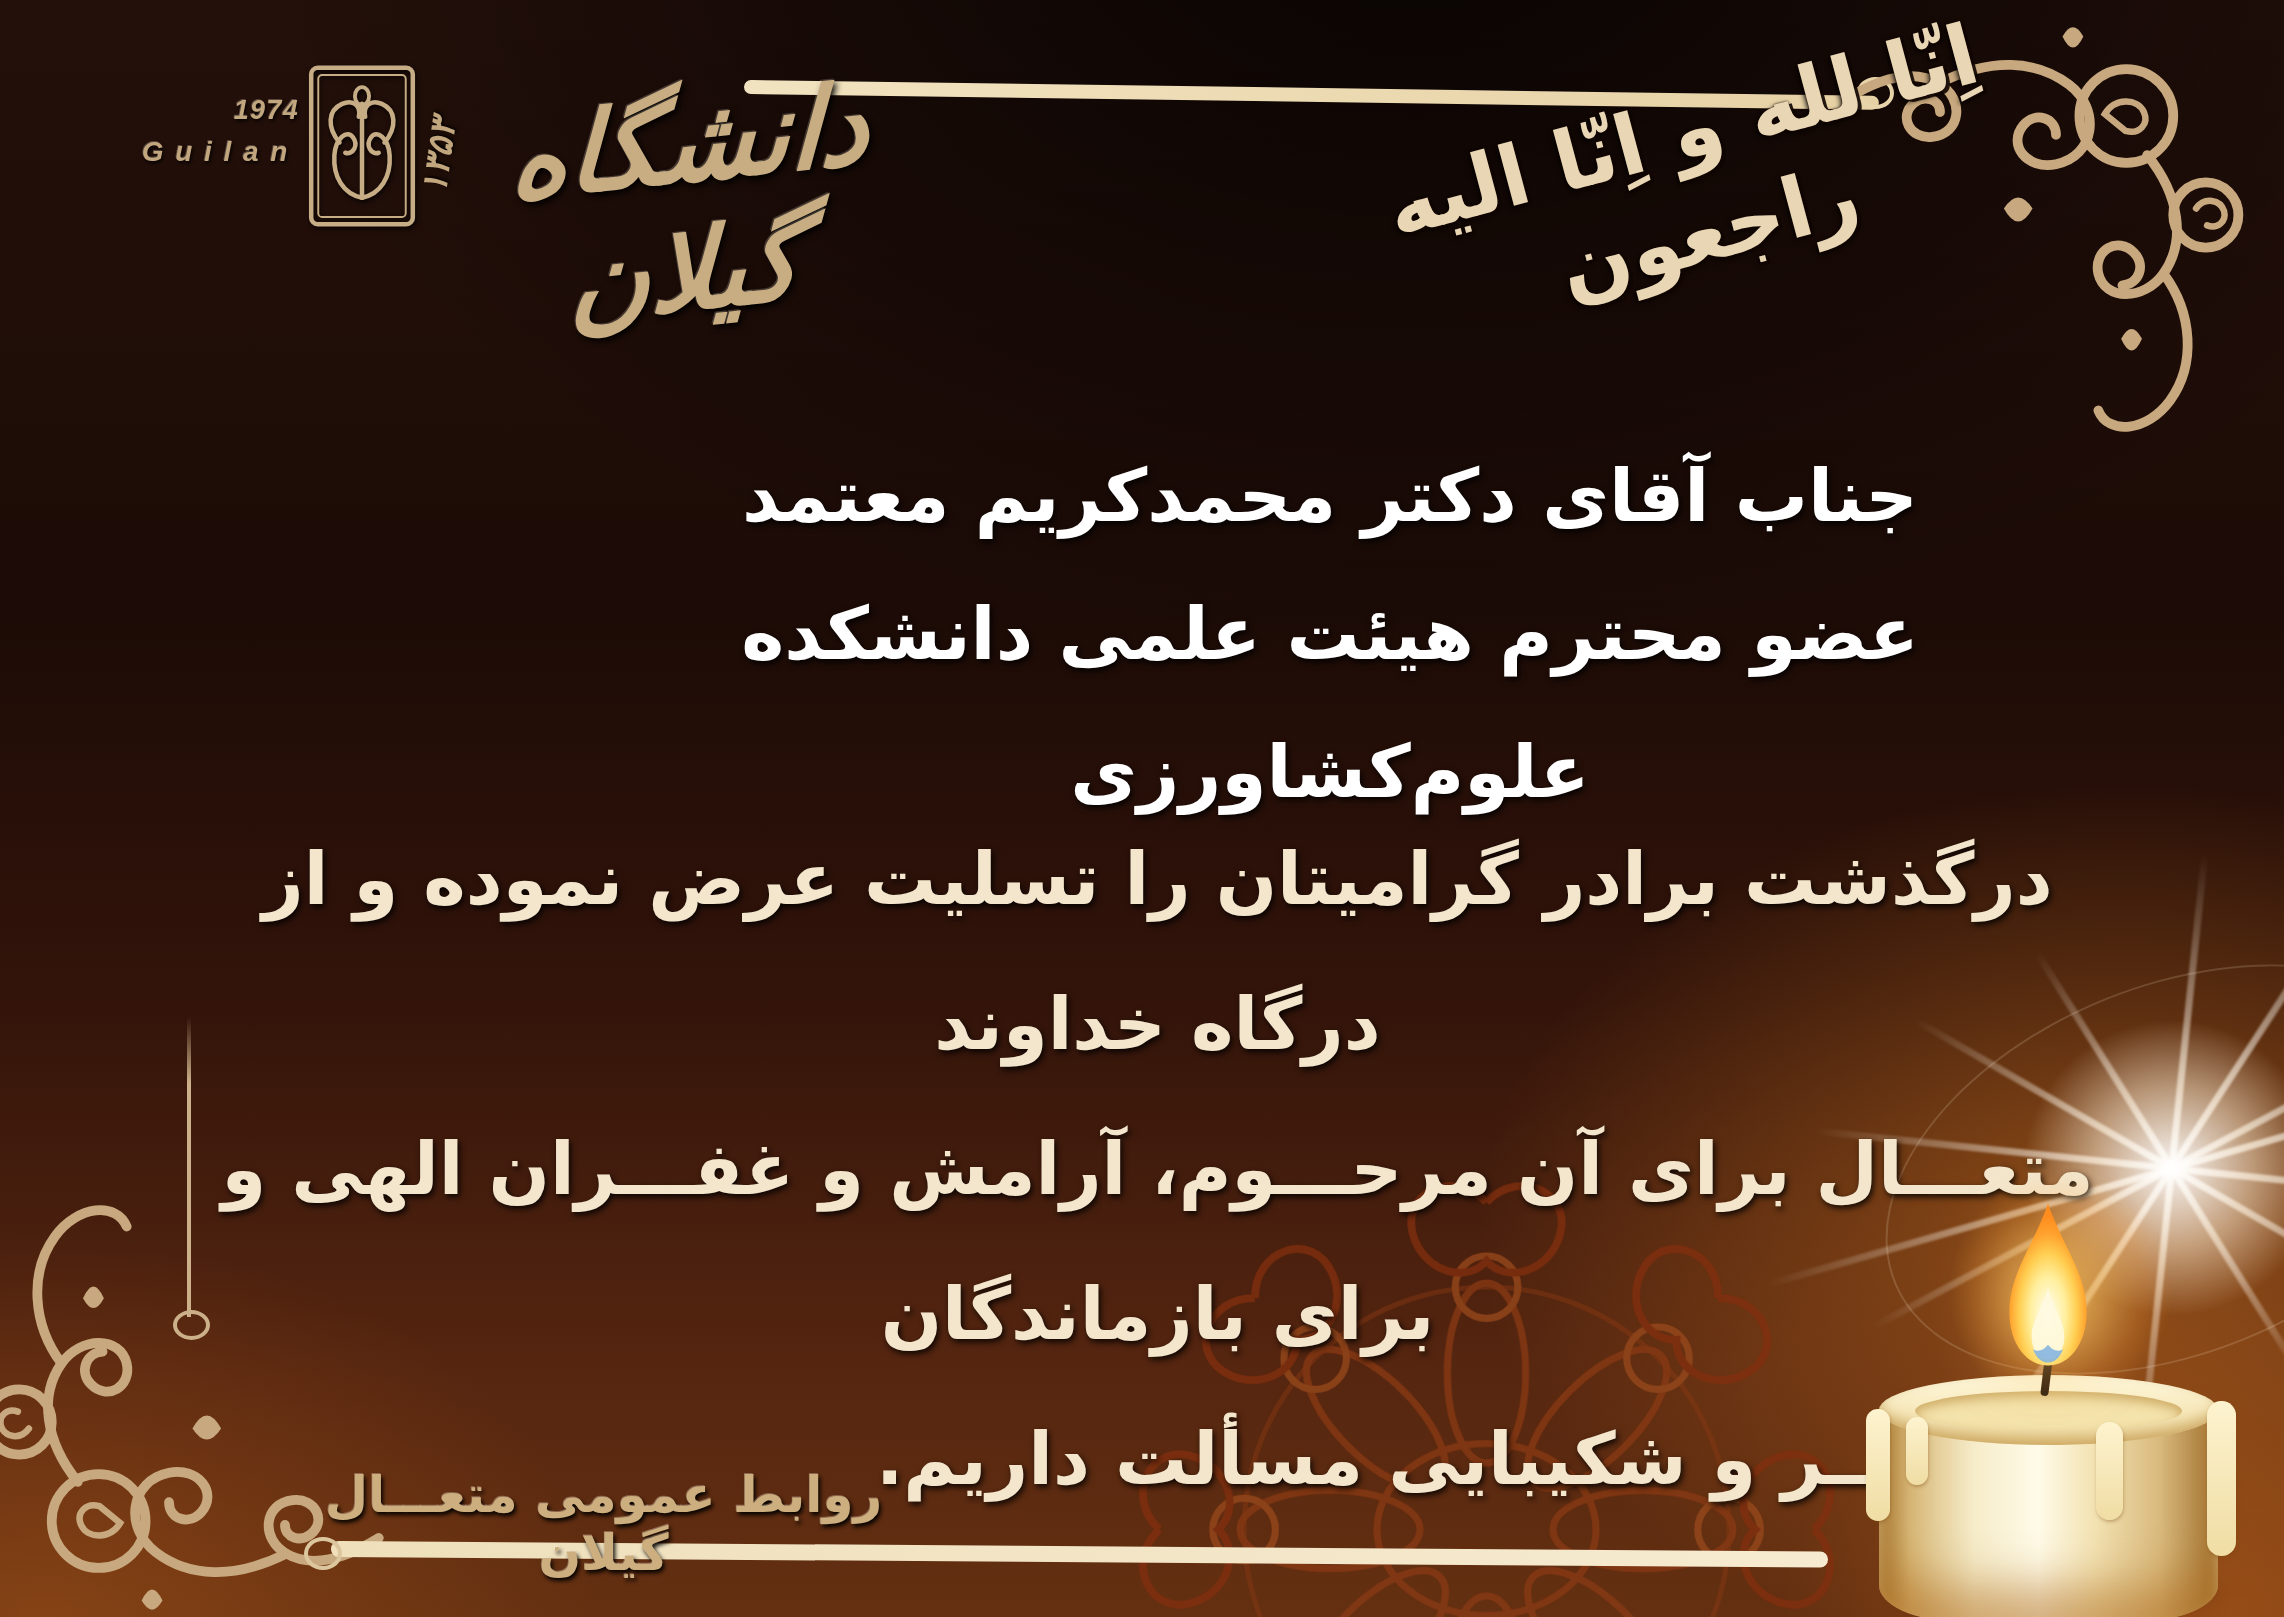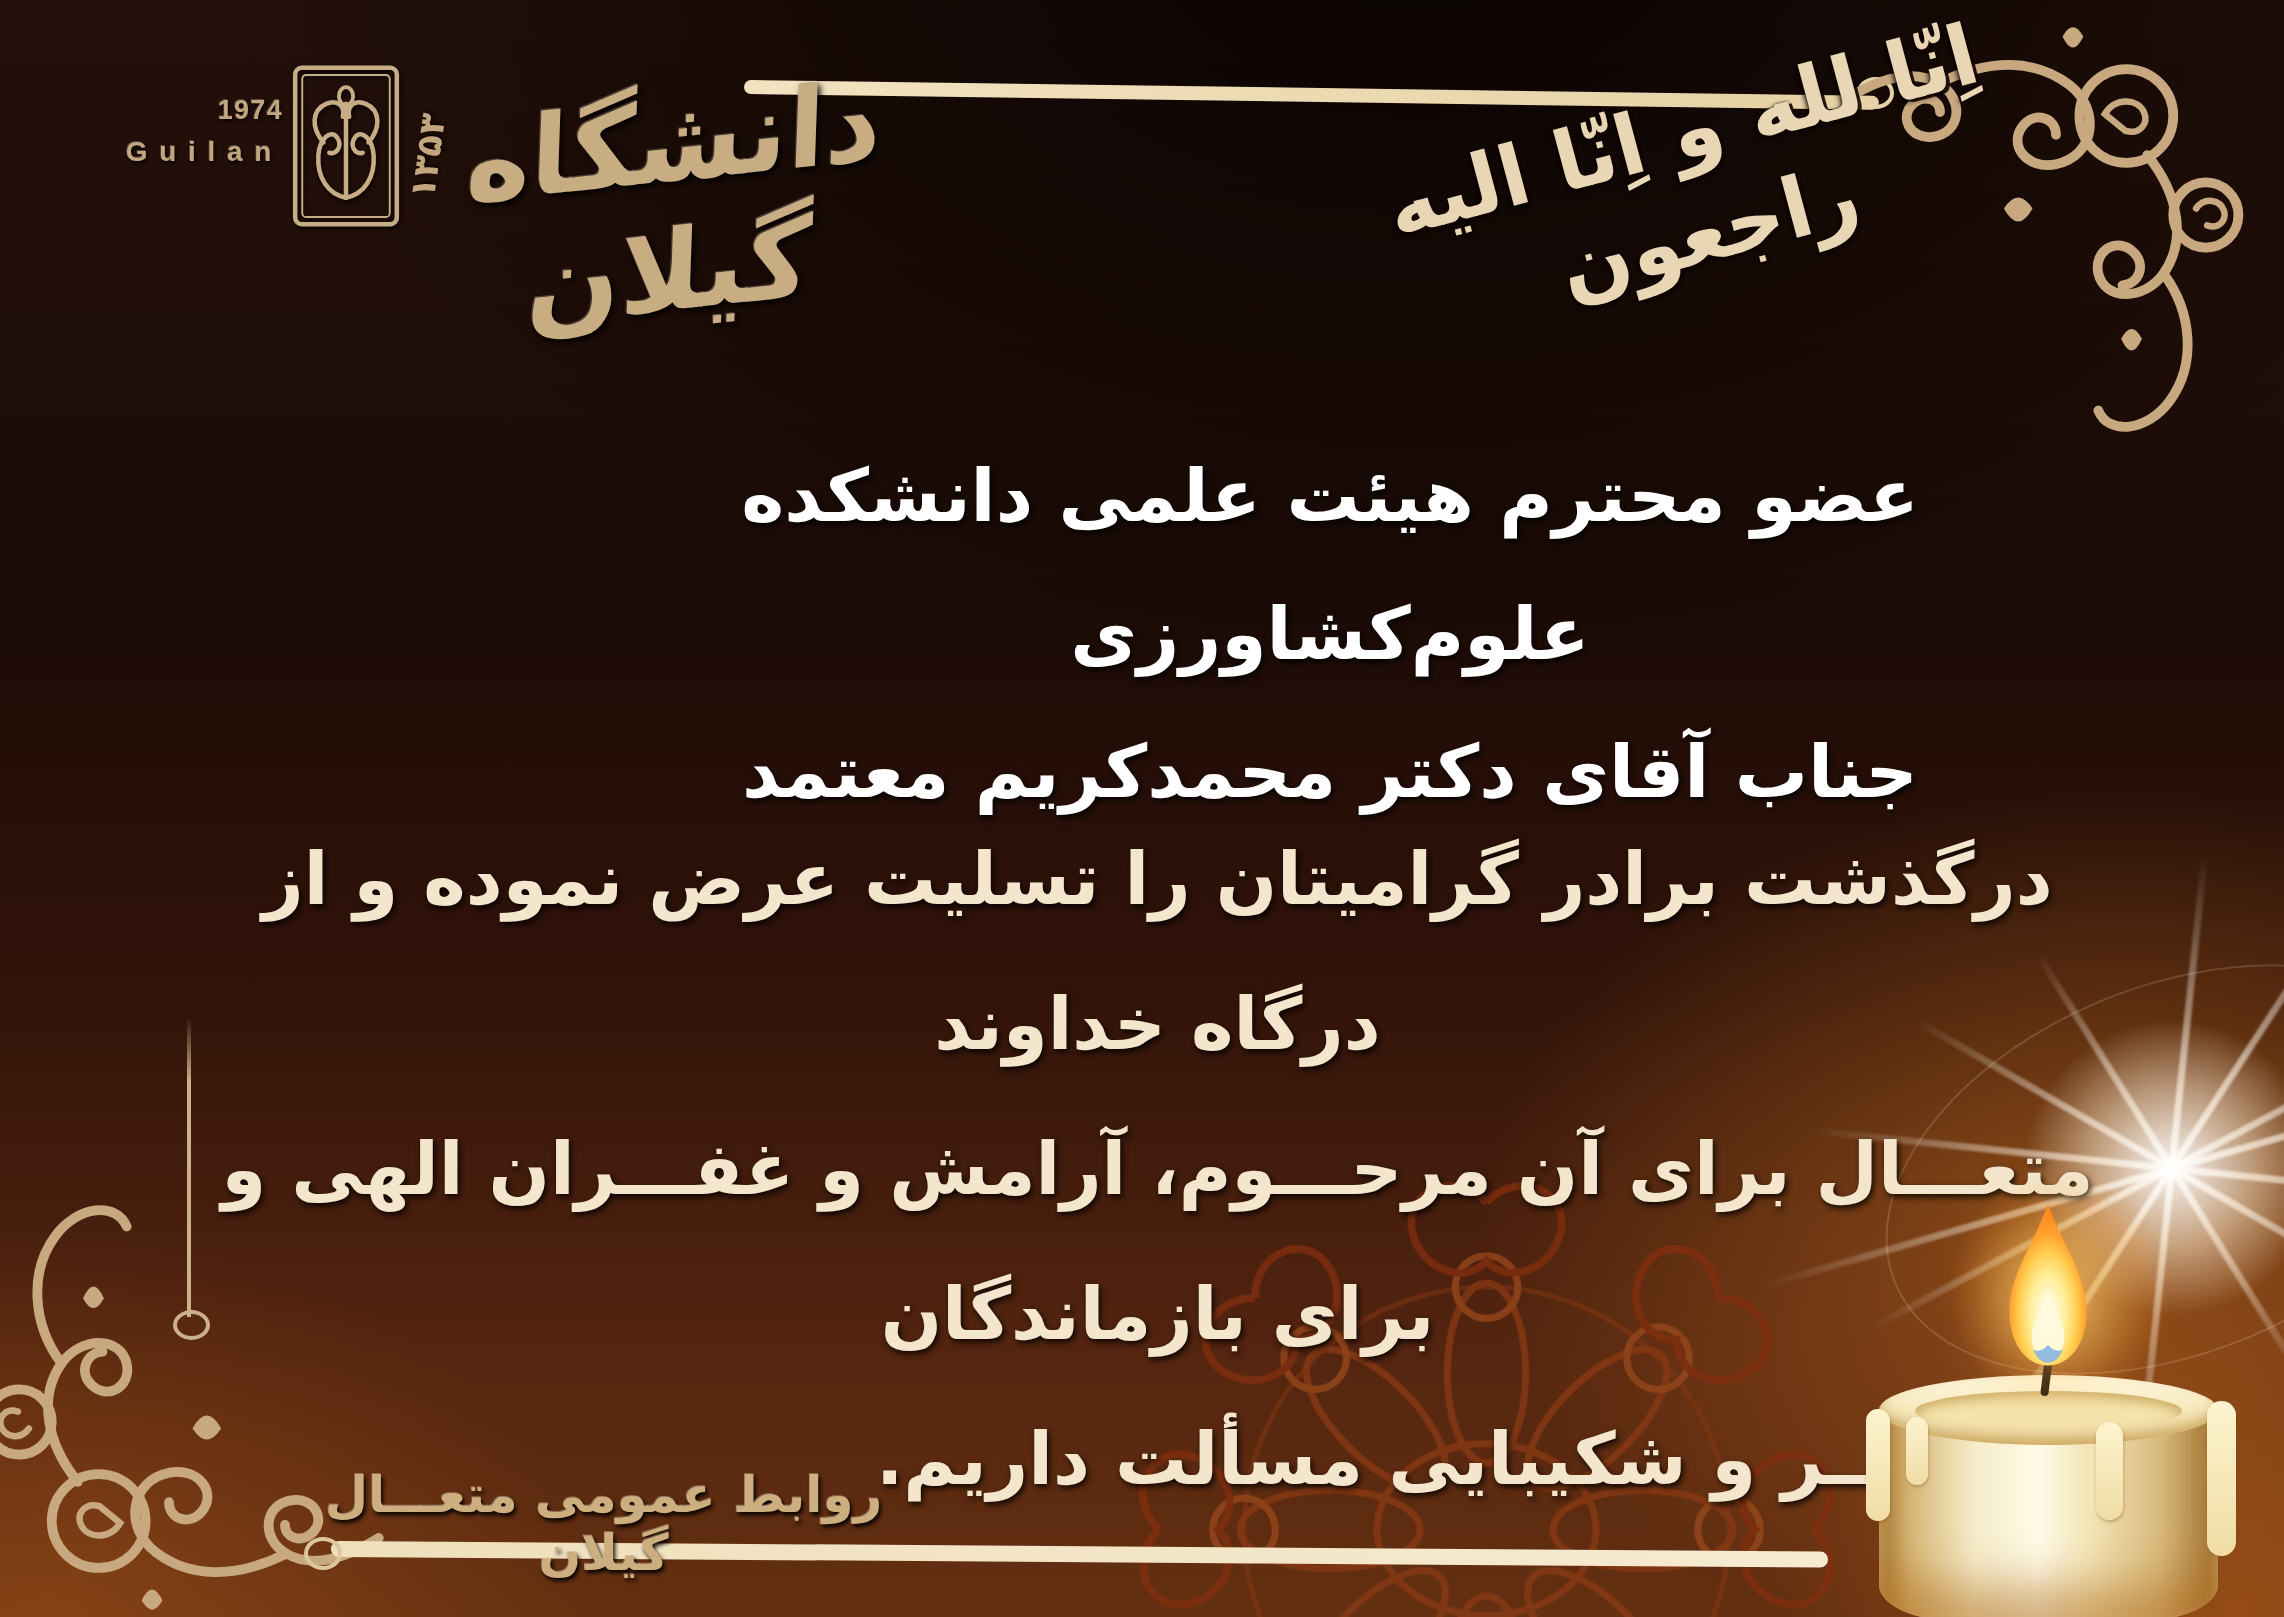--- a/index.html
+++ b/index.html
@@ -22,21 +22,21 @@
   .top-line-ring{position:absolute;left:1857px;top:77px;width:29px;height:23.5px;border:4.6px solid #e8d4aa;
     border-radius:50%;z-index:2;}
   .bottom-line{position:absolute;left:331px;top:1541px;width:1497px;height:15.7px;border-radius:7.8px;
     background:linear-gradient(90deg,#efe0bb,#f6ead0);transform:rotate(.4deg);transform-origin:left center;z-index:2;}
   .bottom-line-ring{position:absolute;left:304px;top:1537px;width:30px;height:25px;border:4.6px solid #dcc69e;
     border-radius:50%;z-index:2;}
   .needle{position:absolute;left:187px;top:1017px;width:3.9px;height:300px;z-index:2;
     background:linear-gradient(180deg,rgba(203,176,138,0) 0%,#cbb08a 22%,#cbb08a 100%);}
   .needle-ring{position:absolute;left:173px;top:1310px;width:29px;height:22px;border:4.6px solid #cbb08a;border-radius:50%;z-index:2;}
   
-  .logo{position:absolute;left:55px;top:59px;width:822px;height:215px;z-index:3;color:#c2a67e;}
+  .logo{position:absolute;left:71px;top:59px;width:822px;height:215px;z-index:3;color:#c2a67e;font-style:italic;}
   .logo-en{position:absolute;left:0;top:36px;width:228px;text-align:right;
     font-family:"Liberation Sans","DejaVu Sans",sans-serif;
     text-shadow:-0.7px -0.7px 0 rgba(255,245,225,.25),1.3px 2px 3.9px rgba(0,0,0,.9);}
   .logo-year{font-size:27px;font-weight:bold;letter-spacing:1.3px;}
   .logo-uni{font-size:42px;margin-top:1.3px;}
   .logo-guilan{font-size:28px;font-weight:bold;letter-spacing:11.7px;margin-top:10.4px;}
   .emblem{position:absolute;left:236px;top:5.2px;width:110px;height:164px;
     filter:drop-shadow(1.3px 2px 2.6px rgba(0,0,0,.85));}
   .logo-year-fa{position:absolute;left:330px;top:77px;font-size:35px;font-weight:bold;color:#c2a67e;
     transform:rotate(-82deg);letter-spacing:2.6px;text-shadow:1.3px 1.3px 3.3px rgba(0,0,0,.9);}
@@ -207,22 +207,22 @@
           <path d="M85,208 C56,202 40,176 42,142 C44,114 62,102 71,114 C80,126 71,142 59,138" stroke-width="7" stroke-linecap="round"></path>
           <path d="M50,122 C30,98 32,72 54,62 C72,54 84,66 80,82" stroke-width="7" stroke-linecap="round"></path>
         </g>
       </g>
     </svg>
     <div class="logo-year-fa">۱۳۵۳</div>
     <div class="logo-name-fa">دانشگاه گیلان</div>
   </div>
 
   <div class="recipient">
+    <div>جناب آقای دکتر محمدکریم معتمد</div>
     <div>عضو محترم هیئت علمی دانشکده علوم‌کشاورزی</div>
-    <div>جناب آقای دکتر محمدکریم معتمد</div>
   </div>
 
   <div class="condolence">
     <div class="c-line">درگذشت برادر گرامیتان را تسلیت عرض نموده و از درگاه خداوند</div>
     <div class="c-line">متعـــال برای آن مرحـــوم، آرامش و غفـــران الهی و برای بازماندگان</div>
     <div class="c-last">صبـــر و شکیبایی مسألت داریم.</div>
   </div>
 
   <div class="burst">
     <div class="burst-ring"></div>

